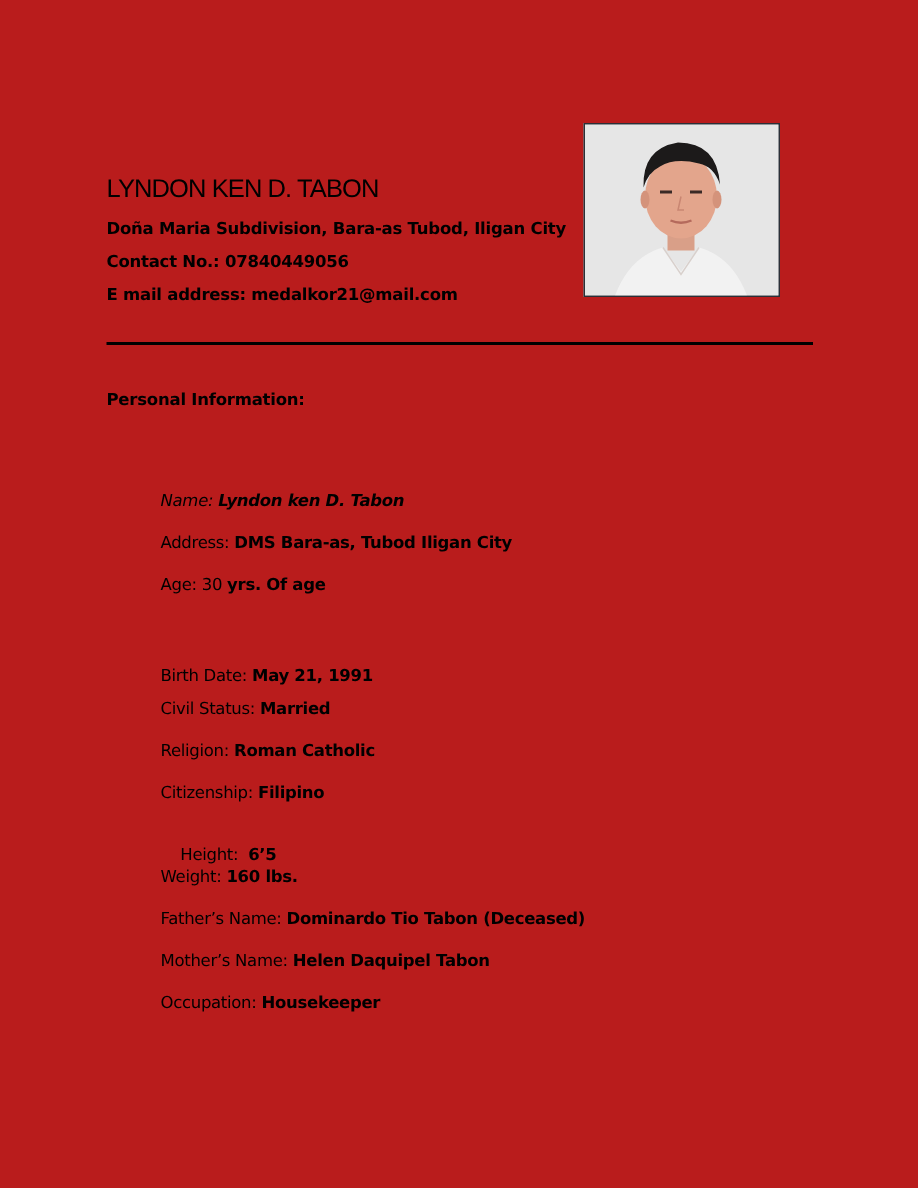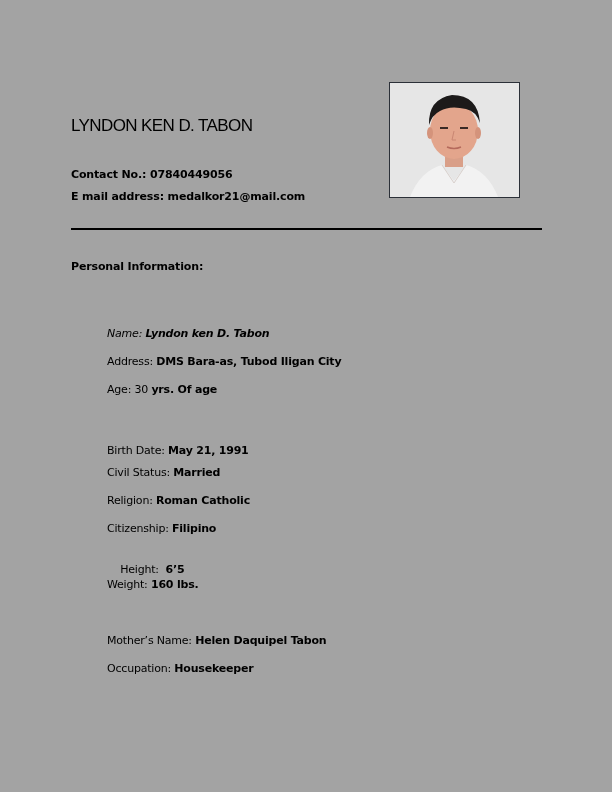--- a/index.html
+++ b/index.html
@@ -12,21 +12,21 @@
       height: 792px;
       position: relative;
       overflow: hidden;
       font-family: "DejaVu Sans", sans-serif;
       color: #000;
     }
     .page {
       position: absolute;
       left: 0; top: 0;
       width: 612px; height: 792px;
-      background: #a3a3a3;
+      background: #b91c1c;
     }
     .name-title {
       position: absolute;
       left: 71px;
       top: 116px;
       font-family: "Liberation Sans", sans-serif;
       font-size: 17px;
       letter-spacing: -0.6px;
       font-weight: normal;
       white-space: nowrap;
@@ -77,20 +77,21 @@
     .info-row .label { font-weight: normal; }
     .info-row .value { font-weight: bold; }
   </style>
 </head>
 <body>
 
 <div class="page">
 
   <div class="name-title">LYNDON KEN D. TABON</div>
 
+  <div class="contact-line" style="top:146px;">Doña Maria Subdivision, Bara-as Tubod, Iligan City</div>
   <div class="contact-line" style="top:168px;">Contact No.: 07840449056</div>
   <div class="contact-line" style="top:190px;">E mail address: medalkor21@mail.com</div>
 
   <div class="photo-frame">
     <svg width="129" height="114" viewBox="0 0 129 114">
       <rect x="0" y="0" width="129" height="114" fill="#e6e6e6"></rect>
 
       <path d="M20 114 Q30 88 52 82 L64 98 L76 82 Q98 88 108 114 Z" fill="#f2f2f2"></path>
       <path d="M52 82 L64 100 L76 82" fill="none" stroke="#d8d0cc" stroke-width="1"></path>
 
@@ -136,20 +137,23 @@
   </div>
   <div class="info-row" style="top:522px;">
     <span class="label">Citizenship: </span><span class="label"></span><span class="value">Filipino</span>
   </div>
   <div class="info-row" style="top:550px; white-space:pre;">
     <span class="label">Height:  </span><span class="label"></span><span class="value">6’5</span>
   </div>
   <div class="info-row" style="top:578px;">
     <span class="label">Weight: </span><span class="label"></span><span class="value">160 lbs.</span>
   </div>
+  <div class="info-row" style="top:606px;">
+    <span class="label">Father’s Name: </span><span class="label"></span><span class="value">Dominardo Tio Tabon (Deceased)</span>
+  </div>
   <div class="info-row" style="top:634px;">
     <span class="label">Mother’s Name: </span><span class="label"></span><span class="value">Helen Daquipel Tabon</span>
   </div>
   <div class="info-row" style="top:662px;">
     <span class="label">Occupation: </span><span class="label"></span><span class="value">Housekeeper</span>
   </div>
 
 </div>
 
 </body></html>

